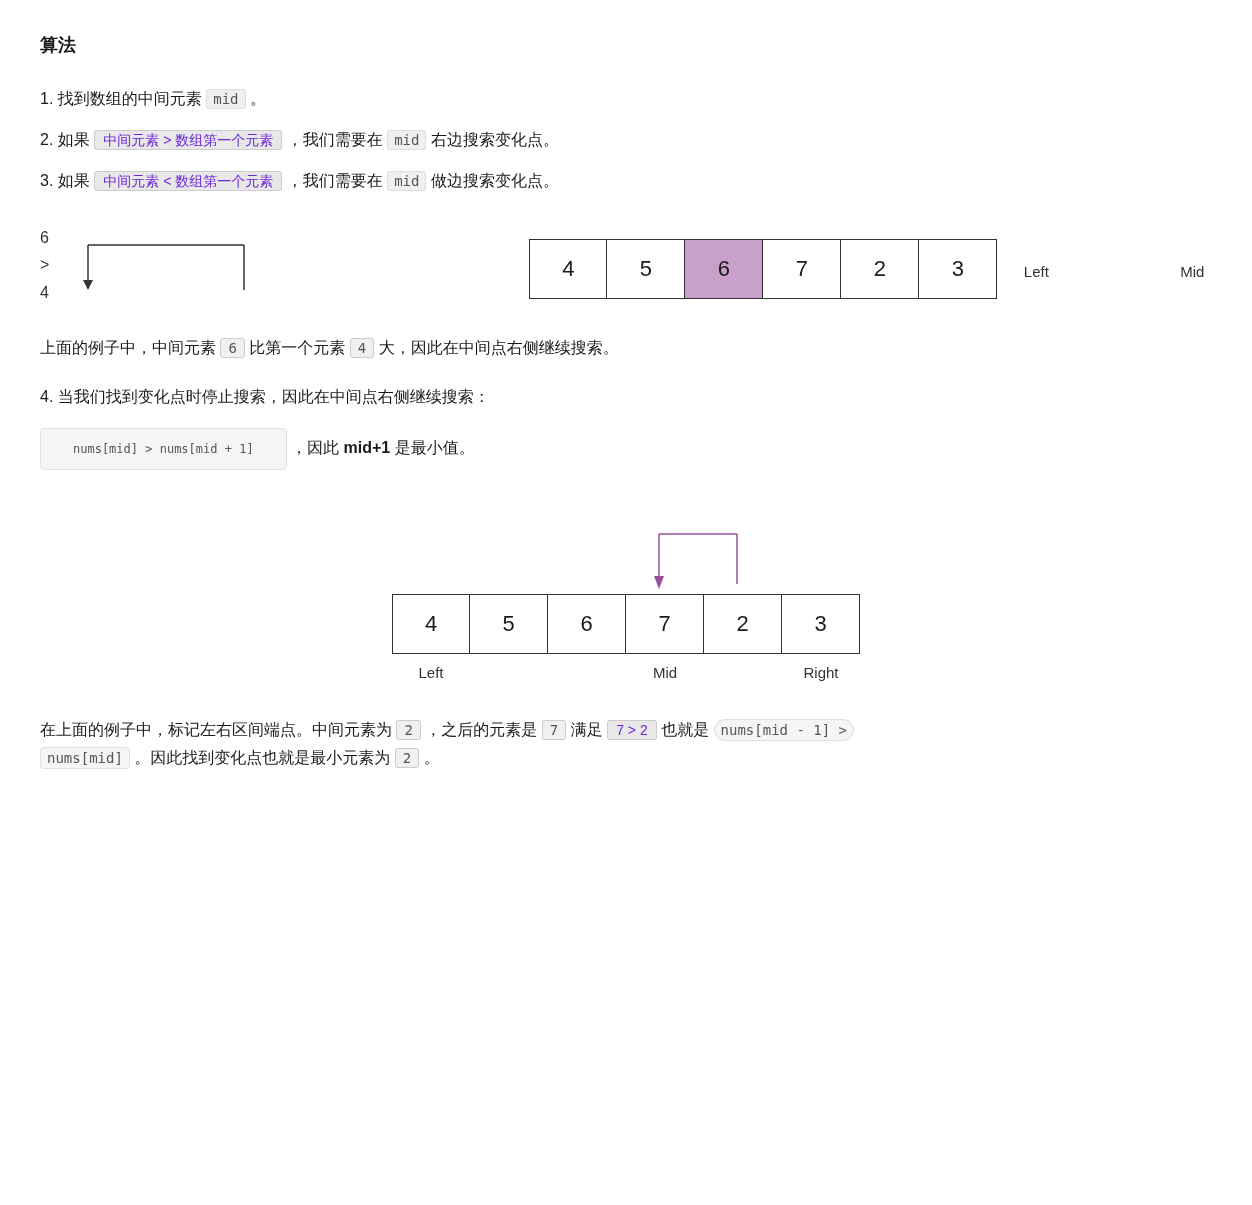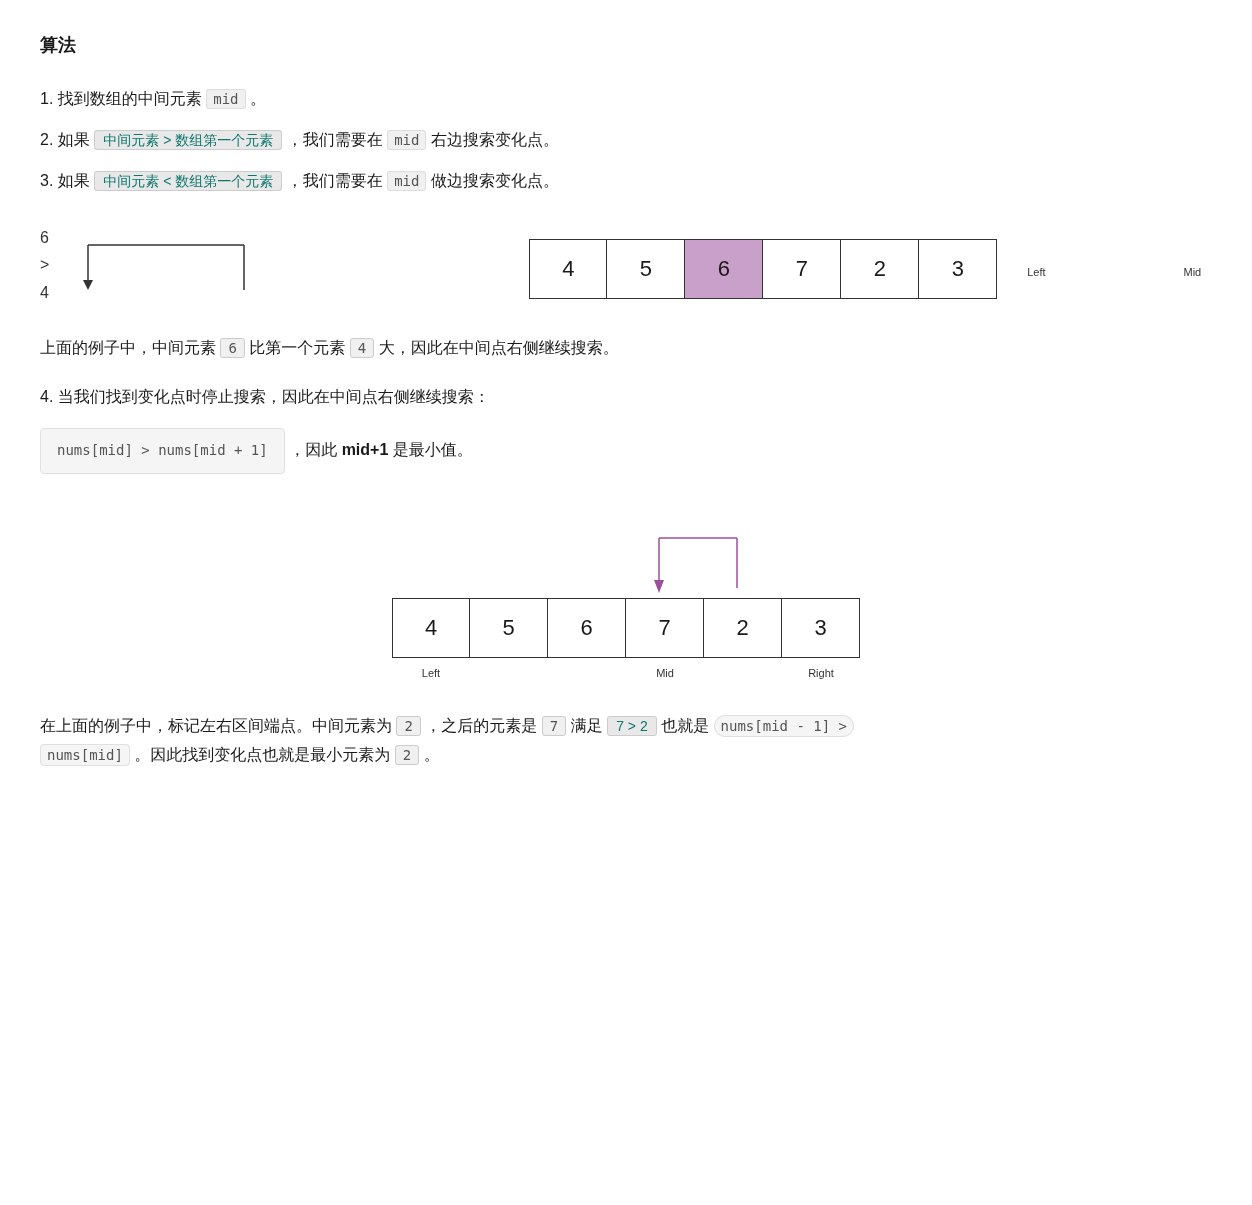--- a/index.html
+++ b/index.html
@@ -28,21 +28,21 @@
       font-family: monospace;
       font-size: 14px;
       color: #555;
     }
     .inline-tag {
       background: #e8e8e8;
       border: 1px solid #ccc;
       border-radius: 3px;
       padding: 1px 8px;
       font-size: 14px;
-      color: #0f766e;
+      color: #6d28d9;
       text-align: center;
     }
     .diagram-container {
       display: flex;
       flex-direction: row;
       align-items: center;
       margin: 30px 0 20px 0;
     }
     .comparison-label {
       font-size: 16px;
@@ -74,37 +74,37 @@
     }
     
     .array-labels {
       display: flex;
       width: 468px;
       margin-top: 6px;
     }
     .array-label-cell {
       width: 78px;
       text-align: center;
-      font-size: 11px;
+      font-size: 15px;
       color: #333;
     }
     
     .paragraph {
       margin: 20px 0;
       font-size: 16px;
       line-height: 1.8;
     }
     
     .code-block {
       background: #f5f5f5;
       border: 1px solid #e0e0e0;
       border-radius: 4px;
-      padding: 10px 16px;
+      padding: 10px 32px;
       font-family: monospace;
-      font-size: 14px;
+      font-size: 12px;
       color: #555;
       margin-bottom: 14px;
       display: inline-block;
     }
     
     .diagram2-container {
       display: flex;
       flex-direction: column;
       align-items: center;
       margin: 30px 0 20px 0;

